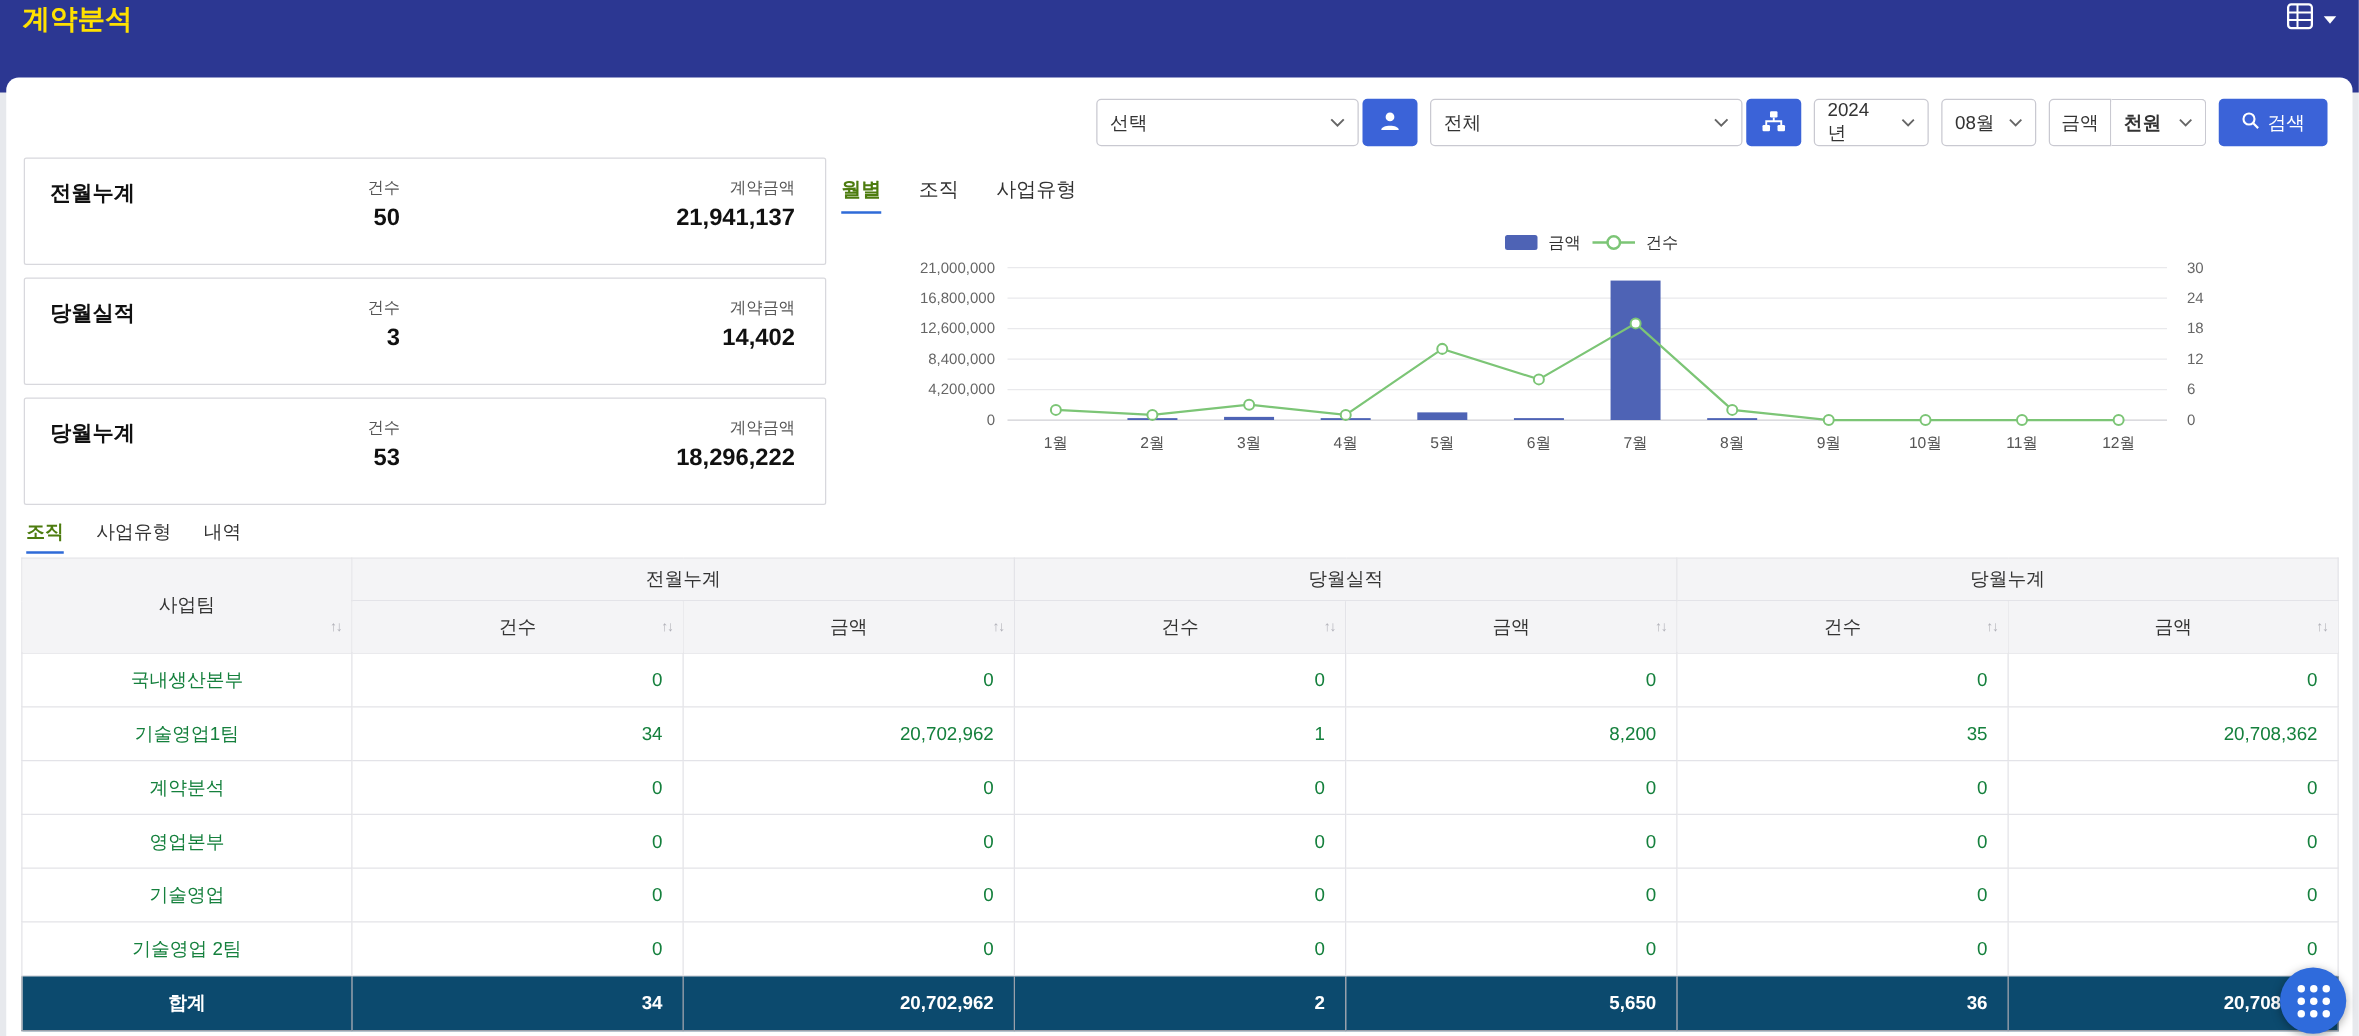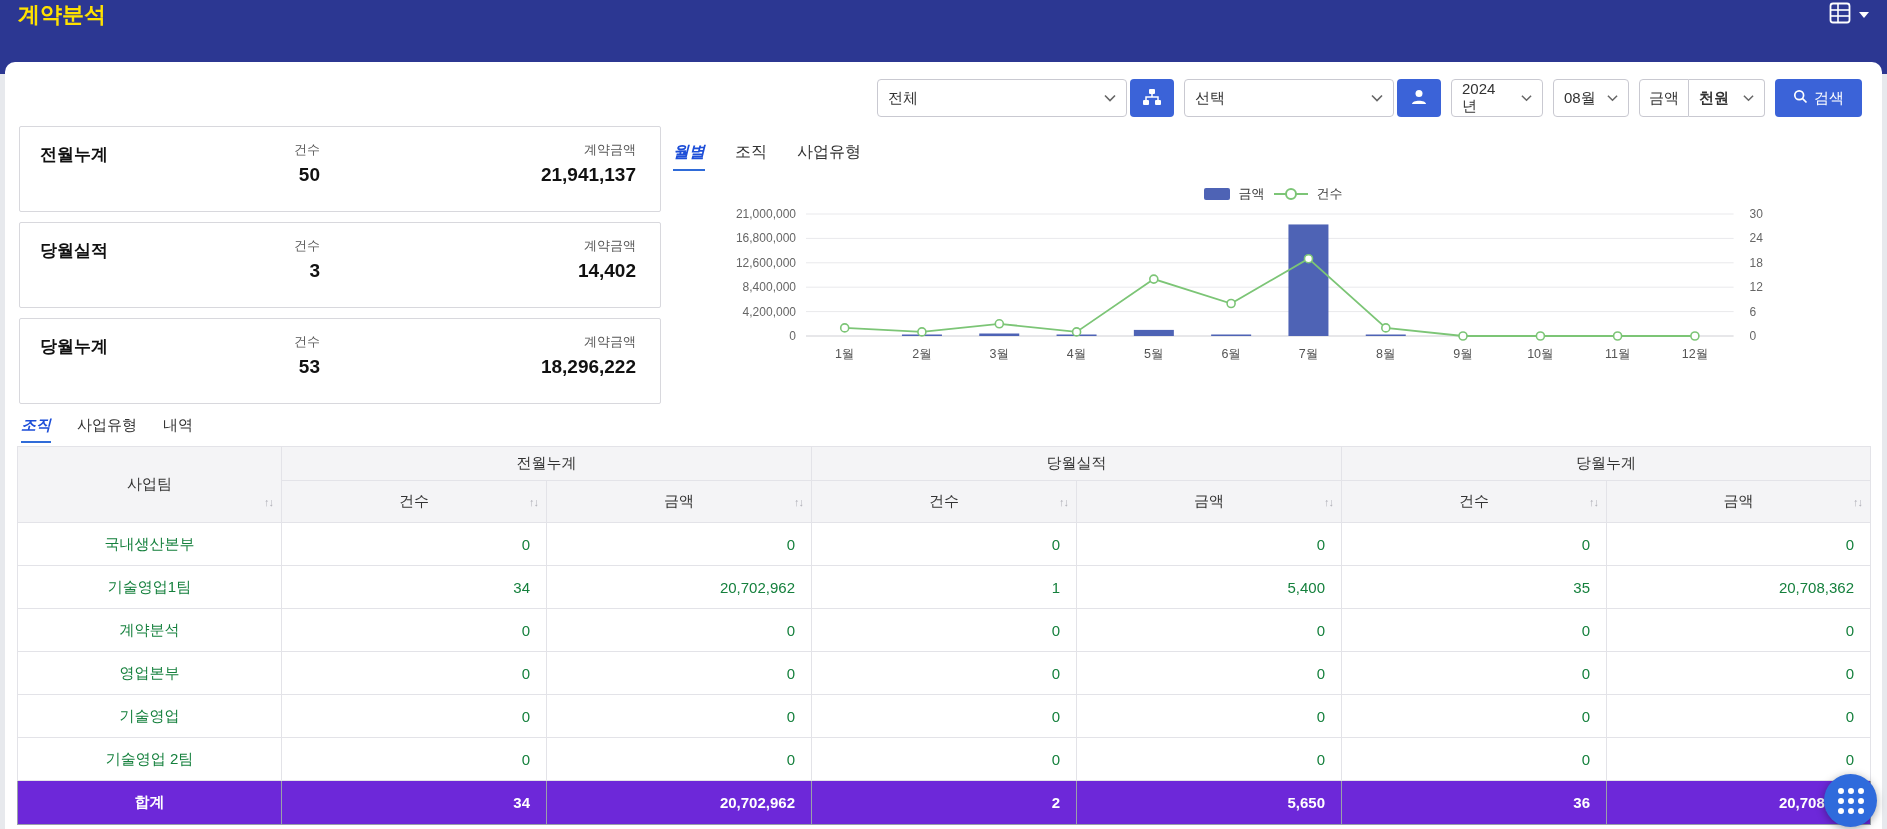--- a/index.html
+++ b/index.html
@@ -61,21 +61,21 @@
   }
   .card .card-title{position:absolute;left:20px;top:16px;font-size:17px;font-weight:bold;color:#111;}
   .card .count-block{position:absolute;left:210px;top:14px;width:90px;text-align:right;}
   .card .amount-block{position:absolute;right:24px;top:14px;text-align:right;}
   .mini-label{font-size:13px;color:#555;}
   .mini-value{font-size:19px;font-weight:bold;color:#111;margin-top:5px;}
   
   .chart-panel{position:absolute;left:668px;top:80px;width:1200px;height:252px;}
   .chart-tabs{display:flex;gap:30px;font-size:16px;height:30px;align-items:flex-start;}
   .tab{color:#333;cursor:pointer;padding-bottom:6px;}
-  .tab.active{color:#1d4ed8;font-weight:bold;border-bottom:2px solid #2f6bd8;font-style:italic;}
+  .tab.active{color:#4d7c0f;font-weight:bold;border-bottom:2px solid #2f6bd8;}
   .legend{
     margin-top:12px;height:20px;display:flex;align-items:center;justify-content:center;
     gap:9px;font-size:13px;color:#333;
   }
   .lg-swatch{width:26px;height:12px;background:#4e63b5;border-radius:2px;display:inline-block;}
   .lg-line{position:relative;width:34px;height:12px;display:inline-block;}
   .lg-line i{position:absolute;left:0;right:0;top:5px;height:2px;background:#7cc576;}
   .lg-line b{position:absolute;left:11px;top:0;width:8px;height:8px;border:2px solid #7cc576;border-radius:50%;background:#fff;}
   .tick{font-size:12px;fill:#666;}
   .xtick{font-size:12.5px;fill:#555;}
@@ -88,21 +88,21 @@
   thead th{background:#f4f4f6;color:#333;font-weight:normal;}
   .th-group{height:34px;text-align:center;font-size:15px;}
   .th-sub{height:42px;position:relative;text-align:center;}
   .th-team{position:relative;text-align:center;font-size:15px;}
   .sort{color:#b0b0b8;font-size:11px;letter-spacing:-1px;cursor:pointer;}
   .th-sub .sort{position:absolute;right:8px;top:50%;transform:translateY(-50%);}
   .sort-corner{position:absolute;right:8px;bottom:14px;}
   tbody td{height:43px;color:#15803d;background:#fff;}
   .td-team{text-align:center;}
   .td-num{text-align:right;padding-right:16px;}
-  tfoot td{height:44px;background:#6d28d9;color:#fff;border-color:#9aa0aa;font-weight:600;}
+  tfoot td{height:44px;background:#0c4a6e;color:#fff;border-color:#9aa0aa;font-weight:600;}
   tfoot .td-team{text-align:center;}
   
   .fab{
     position:absolute;right:5px;top:712px;width:53px;height:53px;border:none;border-radius:50%;
     background:#2f6bdc;display:flex;align-items:center;justify-content:center;
     box-shadow:0 2px 8px rgba(0,0,0,.35);cursor:pointer;
   }
   .dots{display:grid;grid-template-columns:repeat(3,6px);grid-gap:4px;}
   .dots i{width:6px;height:6px;background:#fff;border-radius:50%;display:block;}
 </style>
@@ -123,53 +123,53 @@
       </span>
       <span class="caret"></span>
     </div>
   </div>
 </div>
 
 <div class="content">
 
   <div class="filters">
     <div class="combo">
+      <div class="sel w210">
+        <span>선택</span>
+        <span class="chev">
+          <svg width="12" height="8" viewBox="0 0 12 8">
+              <path d="M1 1.5 L6 6.5 L11 1.5" fill="none" stroke="#666" stroke-width="1.6"></path>
+            </svg>
+        </span>
+      </div>
+      <button class="iconbtn">
+        <span>
+          <svg width="20" height="20" viewBox="0 0 20 20">
+            <circle cx="10" cy="6.5" r="3.5" fill="#fff"></circle>
+            <path d="M3 17 C3 12.5 17 12.5 17 17 Z" fill="#fff"></path>
+          </svg>
+        </span>
+      </button>
+    </div>
+    <div class="combo">
       <div class="sel w250">
         <span>전체</span>
         <span class="chev">
           <svg width="12" height="8" viewBox="0 0 12 8">
               <path d="M1 1.5 L6 6.5 L11 1.5" fill="none" stroke="#666" stroke-width="1.6"></path>
             </svg>
         </span>
       </div>
       <button class="iconbtn">
         <span>
           <svg width="20" height="20" viewBox="0 0 20 20">
             <rect x="7" y="2" width="6" height="5" rx="1" fill="#fff"></rect>
             <rect x="1" y="13" width="6" height="5" rx="1" fill="#fff"></rect>
             <rect x="13" y="13" width="6" height="5" rx="1" fill="#fff"></rect>
             <path d="M10 7 V10 M4 13 V10 H16 V13" fill="none" stroke="#fff" stroke-width="1.5"></path>
-          </svg>
-        </span>
-      </button>
-    </div>
-    <div class="combo">
-      <div class="sel w210">
-        <span>선택</span>
-        <span class="chev">
-          <svg width="12" height="8" viewBox="0 0 12 8">
-              <path d="M1 1.5 L6 6.5 L11 1.5" fill="none" stroke="#666" stroke-width="1.6"></path>
-            </svg>
-        </span>
-      </div>
-      <button class="iconbtn">
-        <span>
-          <svg width="20" height="20" viewBox="0 0 20 20">
-            <circle cx="10" cy="6.5" r="3.5" fill="#fff"></circle>
-            <path d="M3 17 C3 12.5 17 12.5 17 17 Z" fill="#fff"></path>
           </svg>
         </span>
       </button>
     </div>
     <div class="sel w92">
       <span>2024 년</span>
       <span class="chev">
         <svg width="11" height="8" viewBox="0 0 12 8">
             <path d="M1 1.5 L6 6.5 L11 1.5" fill="none" stroke="#666" stroke-width="1.6"></path>
           </svg>
@@ -349,21 +349,21 @@
             <td class="td-num">0</td>
             <td class="td-num">0</td>
             <td class="td-num">0</td>
             <td class="td-num">0</td>
           </tr>
           <tr>
             <td class="td-team">기술영업1팀</td>
             <td class="td-num">34</td>
             <td class="td-num">20,702,962</td>
             <td class="td-num">1</td>
-            <td class="td-num">5,400</td>
+            <td class="td-num">8,200</td>
             <td class="td-num">35</td>
             <td class="td-num">20,708,362</td>
           </tr>
           <tr>
             <td class="td-team">계약분석</td>
             <td class="td-num">0</td>
             <td class="td-num">0</td>
             <td class="td-num">0</td>
             <td class="td-num">0</td>
             <td class="td-num">0</td>

